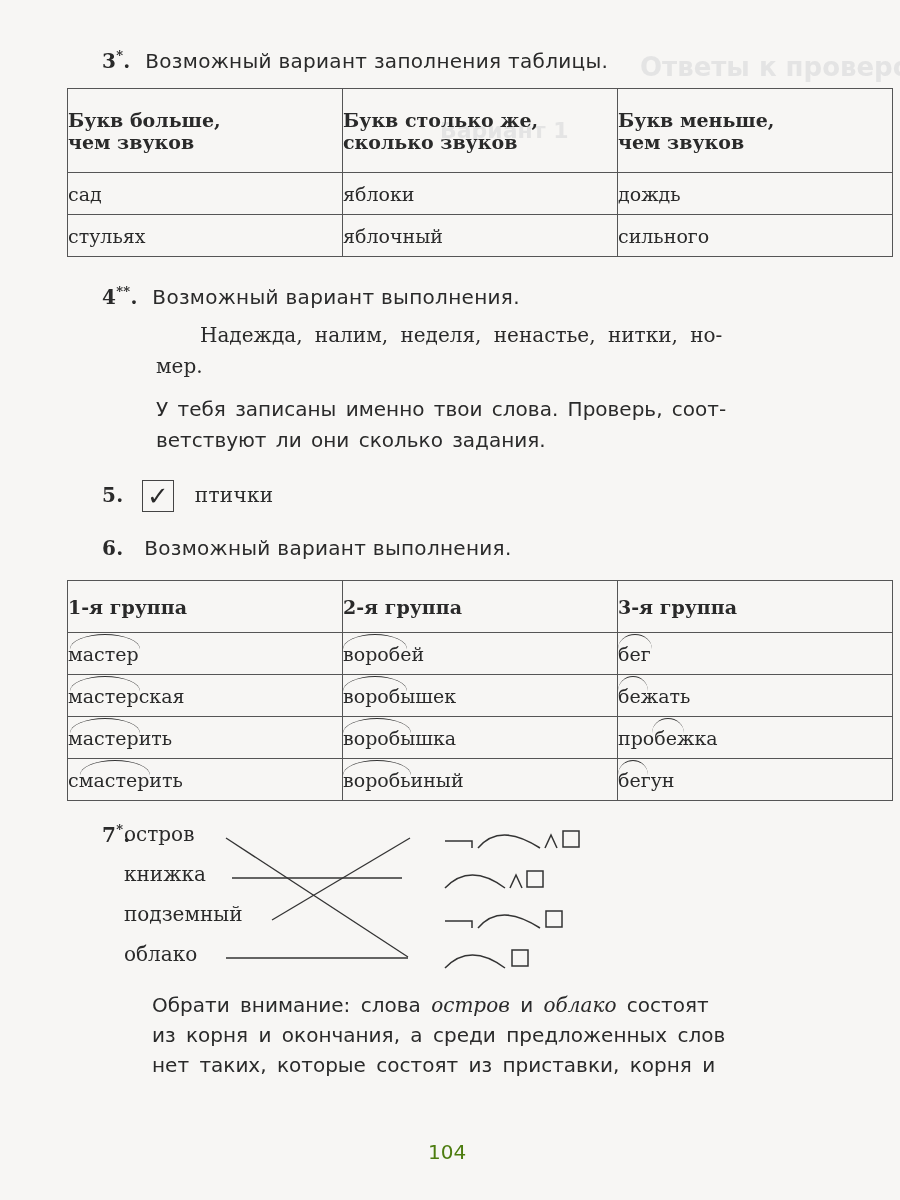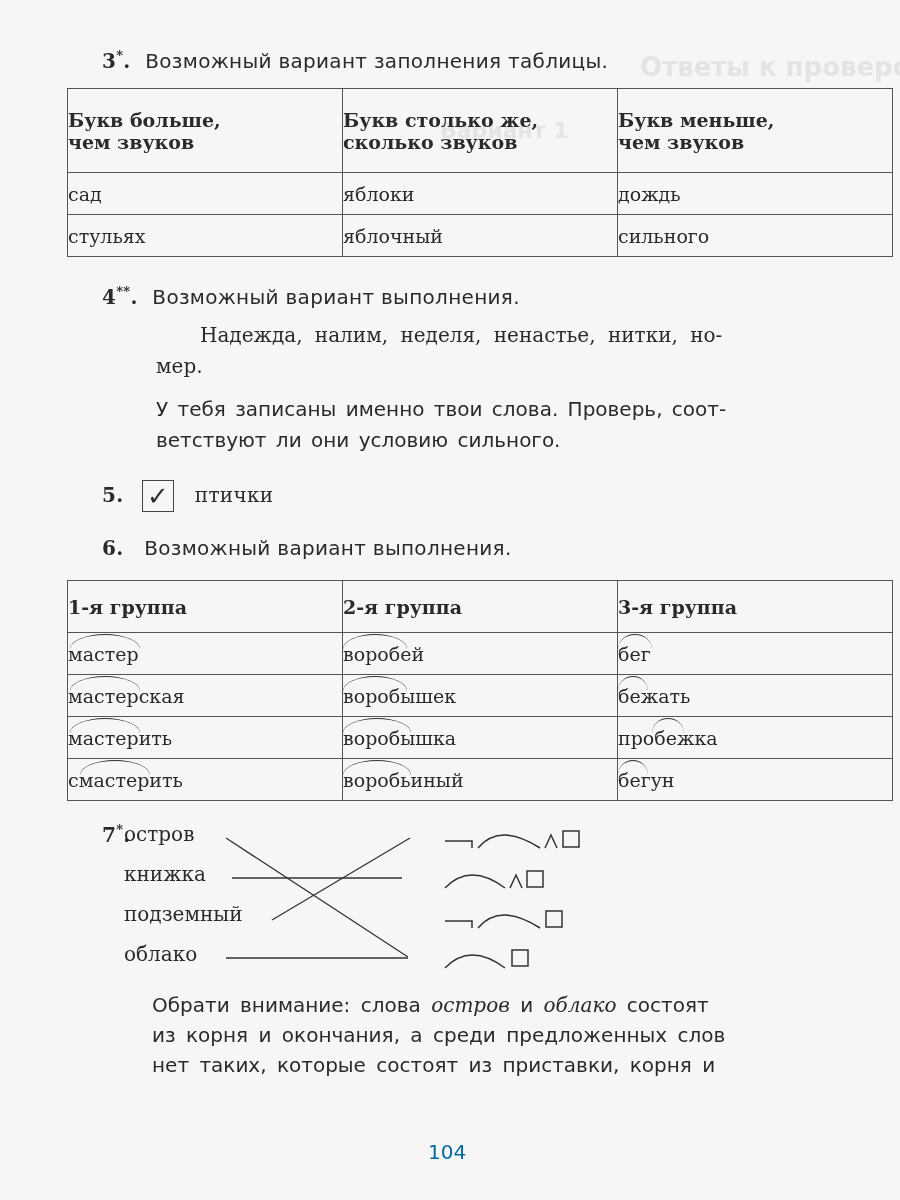--- a/index.html
+++ b/index.html
@@ -42,21 +42,21 @@
   }
   .arc-word { position: relative; display: inline-block; }
   .arc-word .arc {
     position: absolute; top: -9px; height: 14px;
     border-top: 1.5px solid #333; border-radius: 50% 50% 0 0 / 100% 100% 0 0;
   }
   .scheme-svg { position: absolute; left: 0; top: 0; }
   .word7 {
     position: absolute; left: 124px; font-family: "DejaVu Serif", serif; font-size: 20px;
   }
-  .pnum { position: absolute; left: 428px; top: 1140px; font-size: 20px; color: #0369a1; }
+  .pnum { position: absolute; left: 428px; top: 1140px; font-size: 20px; color: #4d7c0f; }
 </style>
 </head>
 <body>
 
 <div class="ghost" style="left:640px;top:52px;">Ответы к проверочной работе</div>
 <div class="ghost" style="left:440px;top:118px;font-size:22px;">Вариант 1</div>
 
 <div class="task-head sans" style="top:48px;">
   <span class="num"><span>3</span><sup>*</sup>.</span>
   <span>Возможный вариант заполнения таблицы.</span>
@@ -85,21 +85,21 @@
 <div class="task-head sans" style="top:284px;">
   <span class="num"><span>4</span><sup>**</sup>.</span>
   <span>Возможный вариант выполнения.</span>
 </div>
 <div class="para serif" style="left:128px;top:320px;width:710px;">
   <div style="padding-left:44px;word-spacing:6px;">Надежда, налим, неделя, ненастье, нитки, но-</div>
   <div>мер.</div>
 </div>
 <div class="para sans" style="left:128px;top:394px;width:720px;word-spacing:3px;">
   <div>У тебя записаны именно твои слова. Проверь, соот-</div>
-  <div>ветствуют ли они условию сильного.</div>
+  <div>ветствуют ли они сколько задания.</div>
 </div>
 
 <div class="task-head" style="top:480px;">
   <span class="num">5.</span>
   <span class="checkbox">✓</span>
   <span class="serif">птички</span>
 </div>
 
 <div class="task-head sans" style="top:536px;">
   <span class="num">6.</span>

